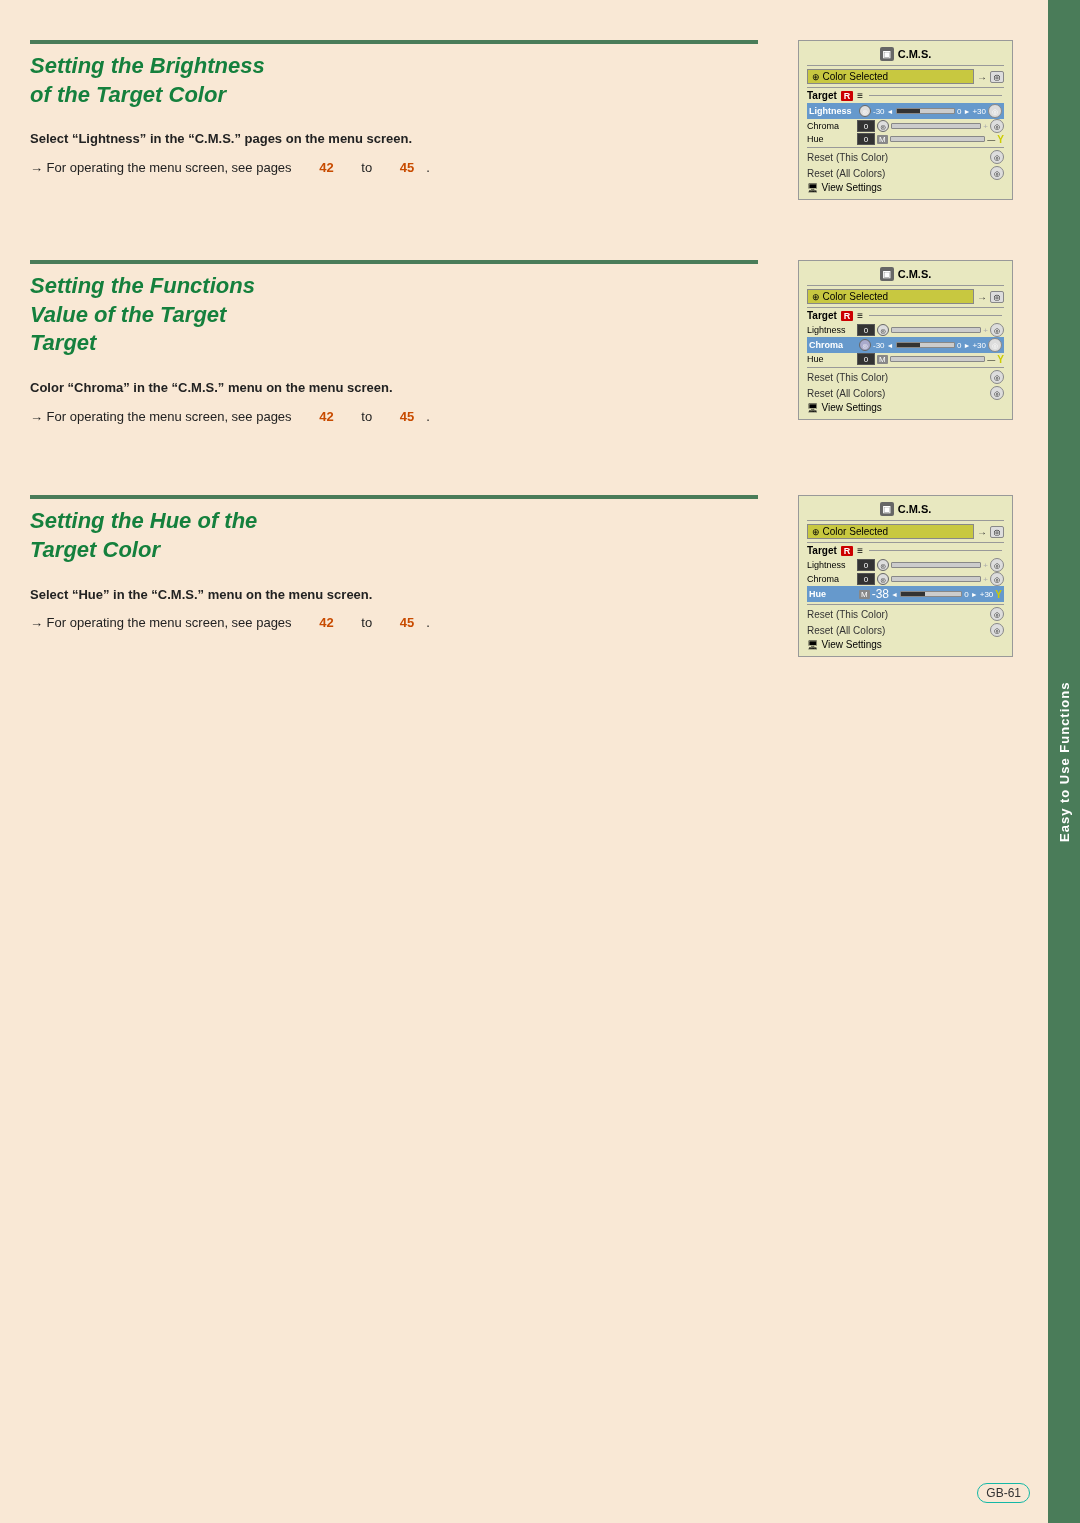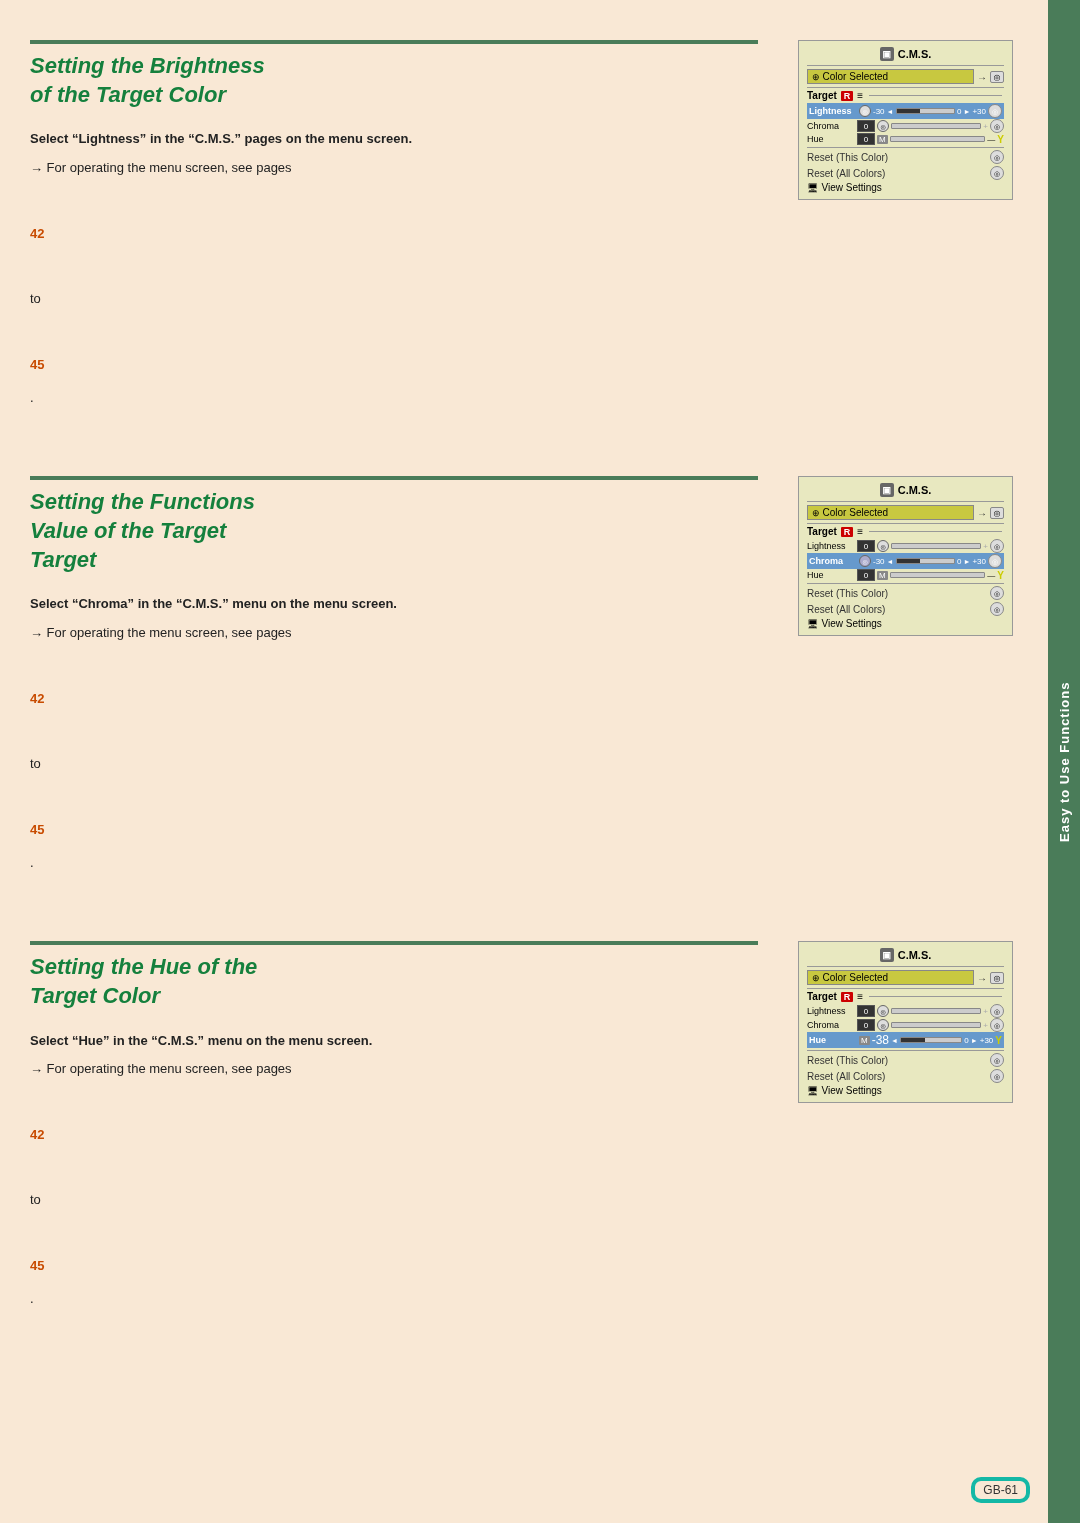--- a/index.html
+++ b/index.html
@@ -80,21 +80,20 @@
       margin-bottom: 8px;
     }
 
     .section-body strong {
       font-weight: bold;
     }
 
     .arrow-text {
       display: flex;
       gap: 12px;
-      flex-direction: column;
     }
 
     .link-text {
       color: #c84b00;
       font-weight: bold;
     }
 
     
     .cms-panel {
       background-color: #e8e8c0;
@@ -265,21 +264,21 @@
       gap: 3px;
       font-size: 10px;
     }
 
     .page-number {
       position: absolute;
       bottom: 20px;
       right: 50px;
       font-size: 12px;
       color: #333;
-      border: 4px solid #14b8a6;
+      border: 1px solid #14b8a6;
       padding: 2px 8px;
       border-radius: 10px;
     }
 
     
     .section-1 { margin-top: 20px; }
     .section-2 { margin-top: 0; }
     .section-3 { margin-top: 0; }
 
     .plus-arrow {
@@ -401,21 +400,21 @@
     <div class="section section-2" style="margin-top: 40px;">
       <div class="section-left">
         <div class="section-header">
           <div class="section-title">
             <span>Setting the Functions</span><br>
             <span>Value of the Target</span><br>
             <span>Target</span>
           </div>
         </div>
         <div class="section-body">
-          <p><strong>Select “Chroma” in the “C.M.S.” menu on the menu screen.</strong></p>
+          <p><strong>Color “Chroma” in the “C.M.S.” menu on the menu screen.</strong></p>
           <p class="arrow-text">
             <span>→ For operating the menu screen, see pages</span>&nbsp;<span class="link-text">42</span>&nbsp;<span>to</span>&nbsp;<span class="link-text">45</span><span>.</span>
           </p>
         </div>
       </div>
       <div class="section-right">
 
         <div class="cms-panel">
           <div class="cms-title-row">
             <span class="cms-icon">▣</span>

